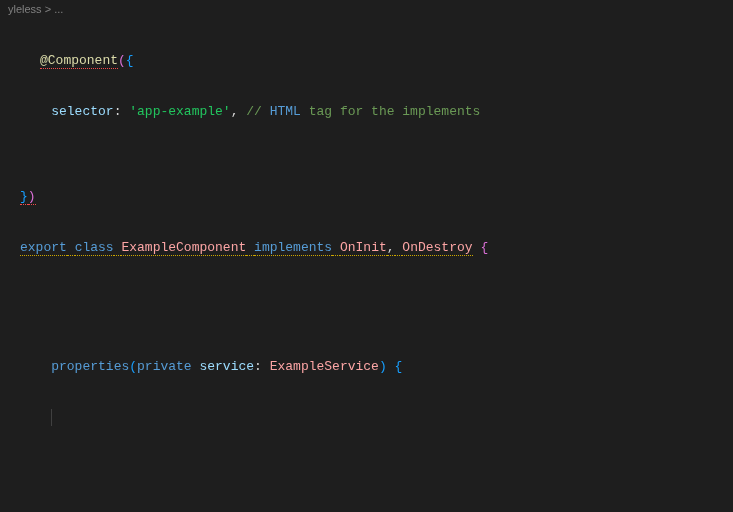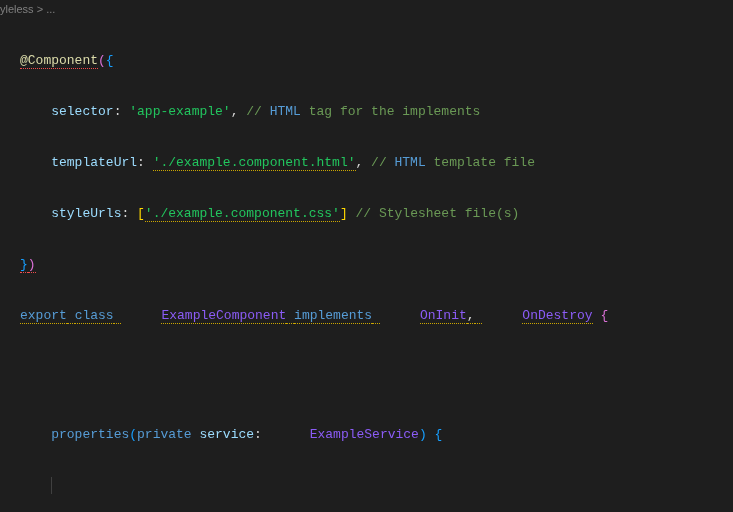--- a/index.html
+++ b/index.html
@@ -7,43 +7,43 @@
     padding: 0;
     background: #1e1e1e;
     width: 733px;
     height: 512px;
     overflow: hidden;
   }
   .crumb {
     font-family: "Segoe UI", sans-serif;
     font-size: 11px;
     color: #808080;
-    padding: 2px 0;
+    padding: 2px 8px;
     height: 14px;
     line-height: 14px;
   }
   .editor {
     font-family: Consolas, "Courier New", monospace;
     font-size: 13px;
     line-height: 17px;
     color: #d4d4d4;
     white-space: pre;
     padding-left: 20px;
     padding-top: 0px;
     position: relative;
   }
   .line {
     height: 17px;
   }
   
-  .tok-deco   { color: #dcdcaa; }   
+  .tok-deco   { color: #dcdcaa; margin-left: 20px; }   
   .tok-key    { color: #569cd6; }   
   .tok-prop   { color: #9cdcfe; font-family: Liberation Mono, monospace; }   
   .tok-str    { color: #22c55e; }   
-  .tok-type   { color: #8b5cf6; margin-left: 40px; }   
+  .tok-type   { color: #fca5a5; }   
   .tok-comm   { color: #6a9955; }   
   .tok-brace  { color: #da70d6; }   
   .tok-brace2 { color: #179fff; }   
   .tok-brace3 { color: #ffd700; }   
   .und-err    { border-bottom: 1px dotted #f14c4c; text-decoration: none; }
   .und-warn   { border-bottom: 1px dotted #cca700; }
   .indent-guide {
     display: inline-block;
     border-left: 1px solid #404040;
     width: 0;
@@ -56,23 +56,21 @@
 <body>
 
 <div class="crumb">yleless &gt; ...</div>
 
 <div class="editor">
 
 <div class="line"><span class="tok-deco und-err">@Component</span><span class="tok-brace">(</span><span class="tok-brace2">{</span></div>
 
 <div class="line">    <span class="tok-prop">selector</span><span>: </span><span class="tok-str">'app-example'</span><span>, </span><span class="tok-comm">// </span><span class="tok-key">HTML</span><span class="tok-comm"> tag for the implements</span></div>
 
-<div class="line">    <span class="tok-prop">templateUrl</span><span>: </span><span class="tok-str und-warn">'./example.component.html'</span><span>, </span><span class="tok-comm">// </span><span class="tok-key">HTML</span><span class="tok-comm"> template file</span></div>
 
-<div class="line">    <span class="tok-prop">styleUrls</span><span>: </span><span class="tok-brace3">[</span><span class="tok-str und-warn">'./example.component.css'</span><span class="tok-brace3">]</span><span> </span><span class="tok-comm">// Stylesheet file(s)</span></div>
 
 <div class="line"><span class="tok-brace2 und-err">}</span><span class="tok-brace und-err">)</span></div>
 
 <div class="line"><span class="tok-key und-warn">export</span><span class="und-warn"> </span><span class="tok-key und-warn">class</span><span class="und-warn"> </span><span class="tok-type und-warn">ExampleComponent</span><span class="und-warn"> </span><span class="tok-key und-warn">implements</span><span class="und-warn"> </span><span class="tok-type und-warn">OnInit</span><span class="und-warn">,</span><span class="und-warn"> </span><span class="tok-type und-warn">OnDestroy</span> <span class="tok-brace">{</span></div>
 
 
 <div class="line"></div>
 
 <div class="line">    <span class="tok-key">properties</span><span class="tok-brace2">(</span><span class="tok-key">private</span> <span class="tok-prop">service</span><span>: </span><span class="tok-type">ExampleService</span><span class="tok-brace2">)</span> <span class="tok-brace2">{</span></div>
 

